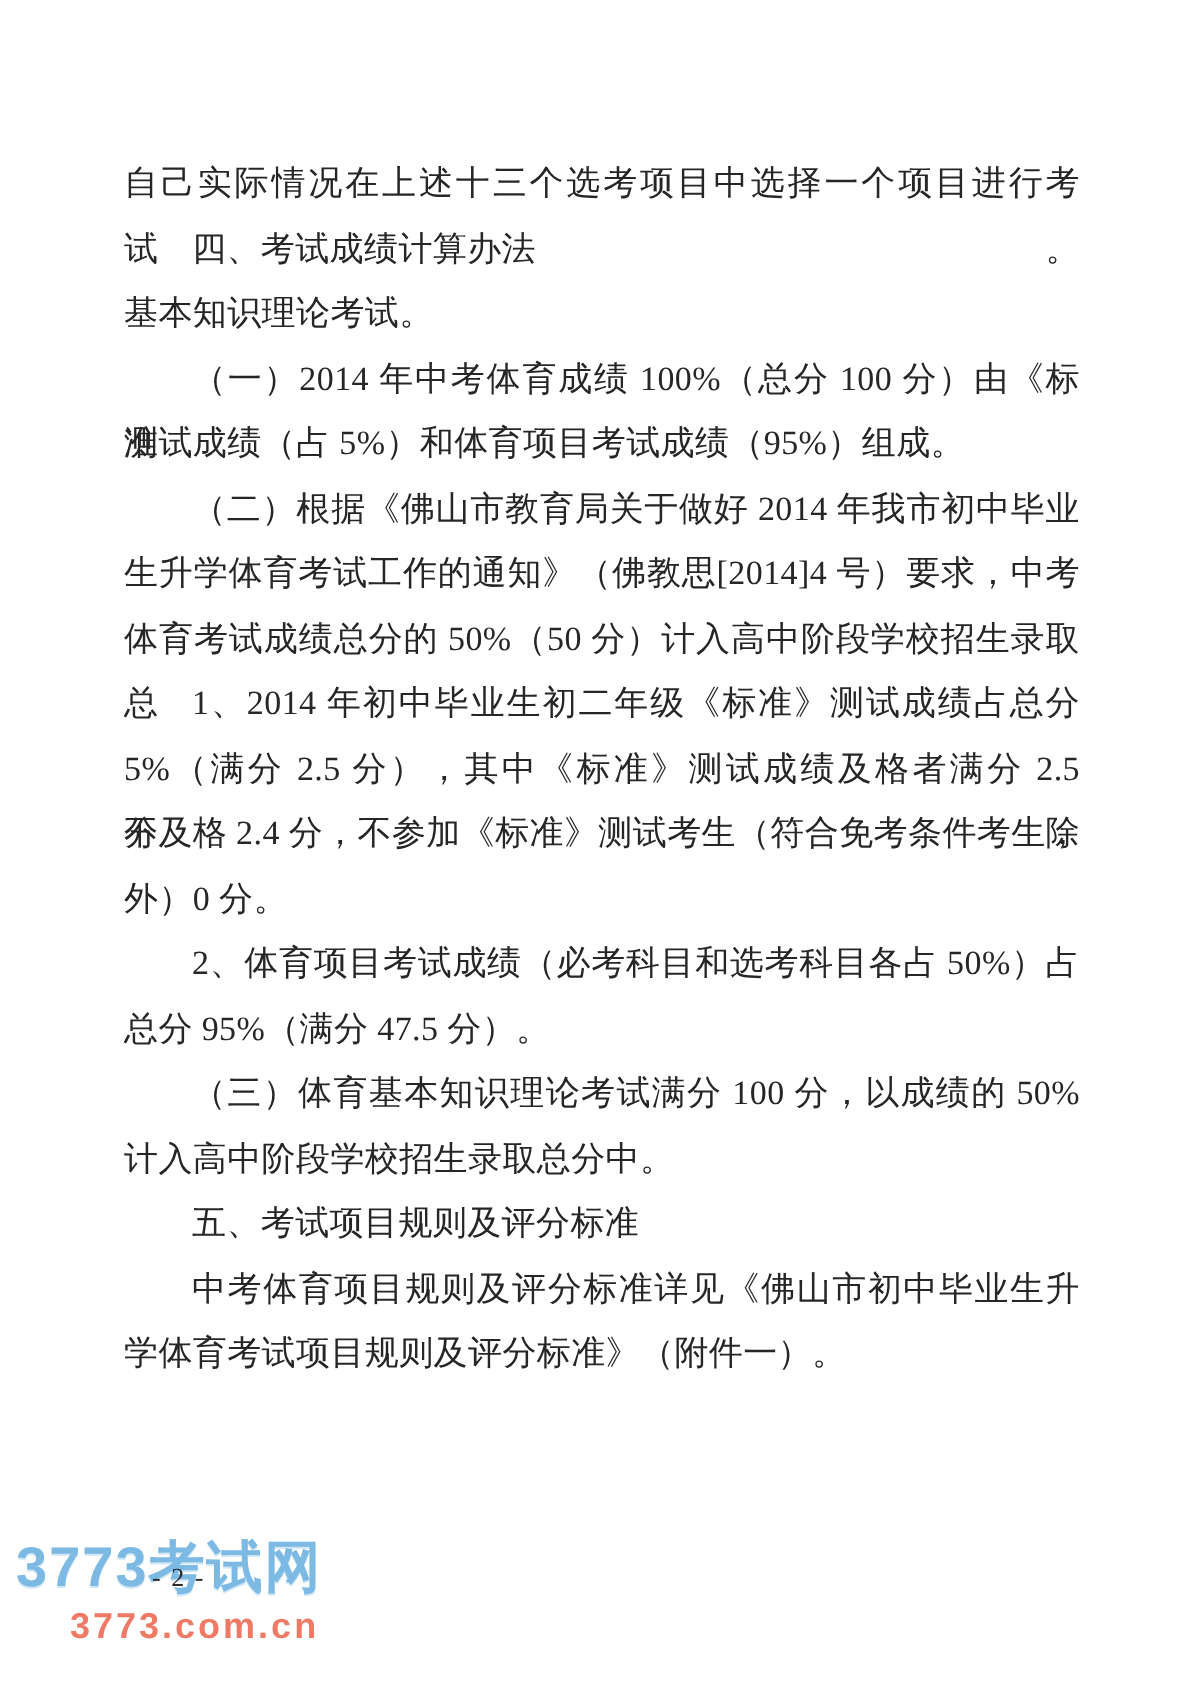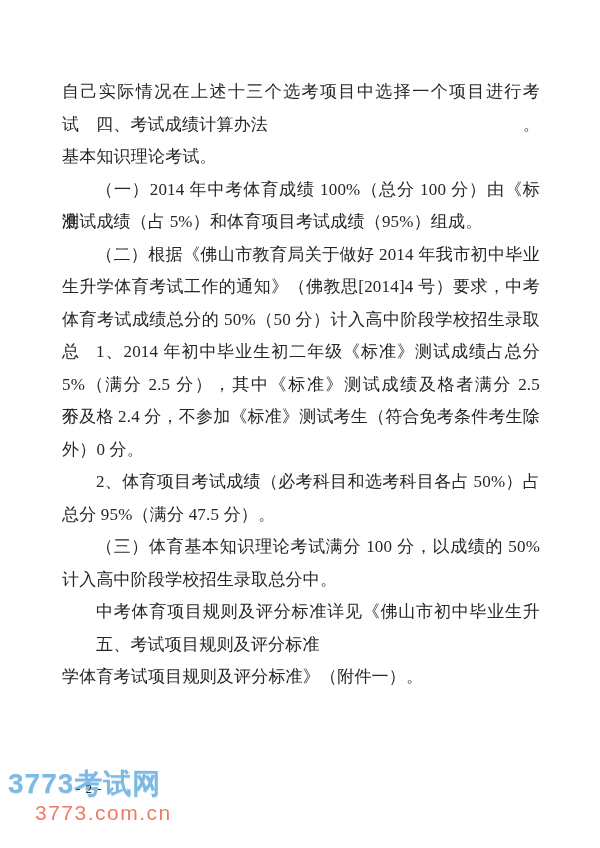--- a/index.html
+++ b/index.html
@@ -52,22 +52,22 @@
   }
   .wm-name {
     font-size: 28px;
     font-weight: bold;
     letter-spacing: 1px;
     color: #7cb9e3;
     text-shadow: 0 1px 0 #cfe7f7;
     line-height: 36px;
   }
   .wm-url {
-    font-size: 21px;
-    font-weight: normal;
+    font-size: 18px;
+    font-weight: bold;
     letter-spacing: 1.5px;
     color: #ee7a66;
     margin-left: 27px;
     margin-top: 1px;
     line-height: 20px;
   }
   .page-number {
     position: absolute;
     left: 76px;
     top: 21px;
@@ -93,22 +93,22 @@
       <div class="line j">生升学体育考试工作的通知》（佛教思[2014]4 号）要求，中考</div>
       <div class="line j">体育考试成绩总分的 50%（50 分）计入高中阶段学校招生录取总</div>
       <div class="line ind j">1、2014 年初中毕业生初二年级《标准》测试成绩占总分</div>
       <div class="line j">5%（满分 2.5 分），其中《标准》测试成绩及格者满分 2.5 分，</div>
       <div class="line j">不及格 2.4 分，不参加《标准》测试考生（符合免考条件考生除</div>
       <div class="line">外）0 分。</div>
       <div class="line ind j">2、体育项目考试成绩（必考科目和选考科目各占 50%）占</div>
       <div class="line">总分 95%（满分 47.5 分）。</div>
       <div class="line ind j">（三）体育基本知识理论考试满分 100 分，以成绩的 50%</div>
       <div class="line">计入高中阶段学校招生录取总分中。</div>
+      <div class="line ind">五、考试项目规则及评分标准</div>
       <div class="line ind j">中考体育项目规则及评分标准详见《佛山市初中毕业生升</div>
-      <div class="line ind">五、考试项目规则及评分标准</div>
       <div class="line">学体育考试项目规则及评分标准》（附件一）。</div>
     </div>
 
   <div class="footer-area">
     <div class="watermark">
       <div class="wm-name" style="color: rgb(124, 185, 227);">3773考试网</div>
       <div class="wm-url" style="color: rgb(238, 122, 102);">3773.com.cn</div>
     </div>
     <div class="page-number">- 2 -</div>
   </div>

